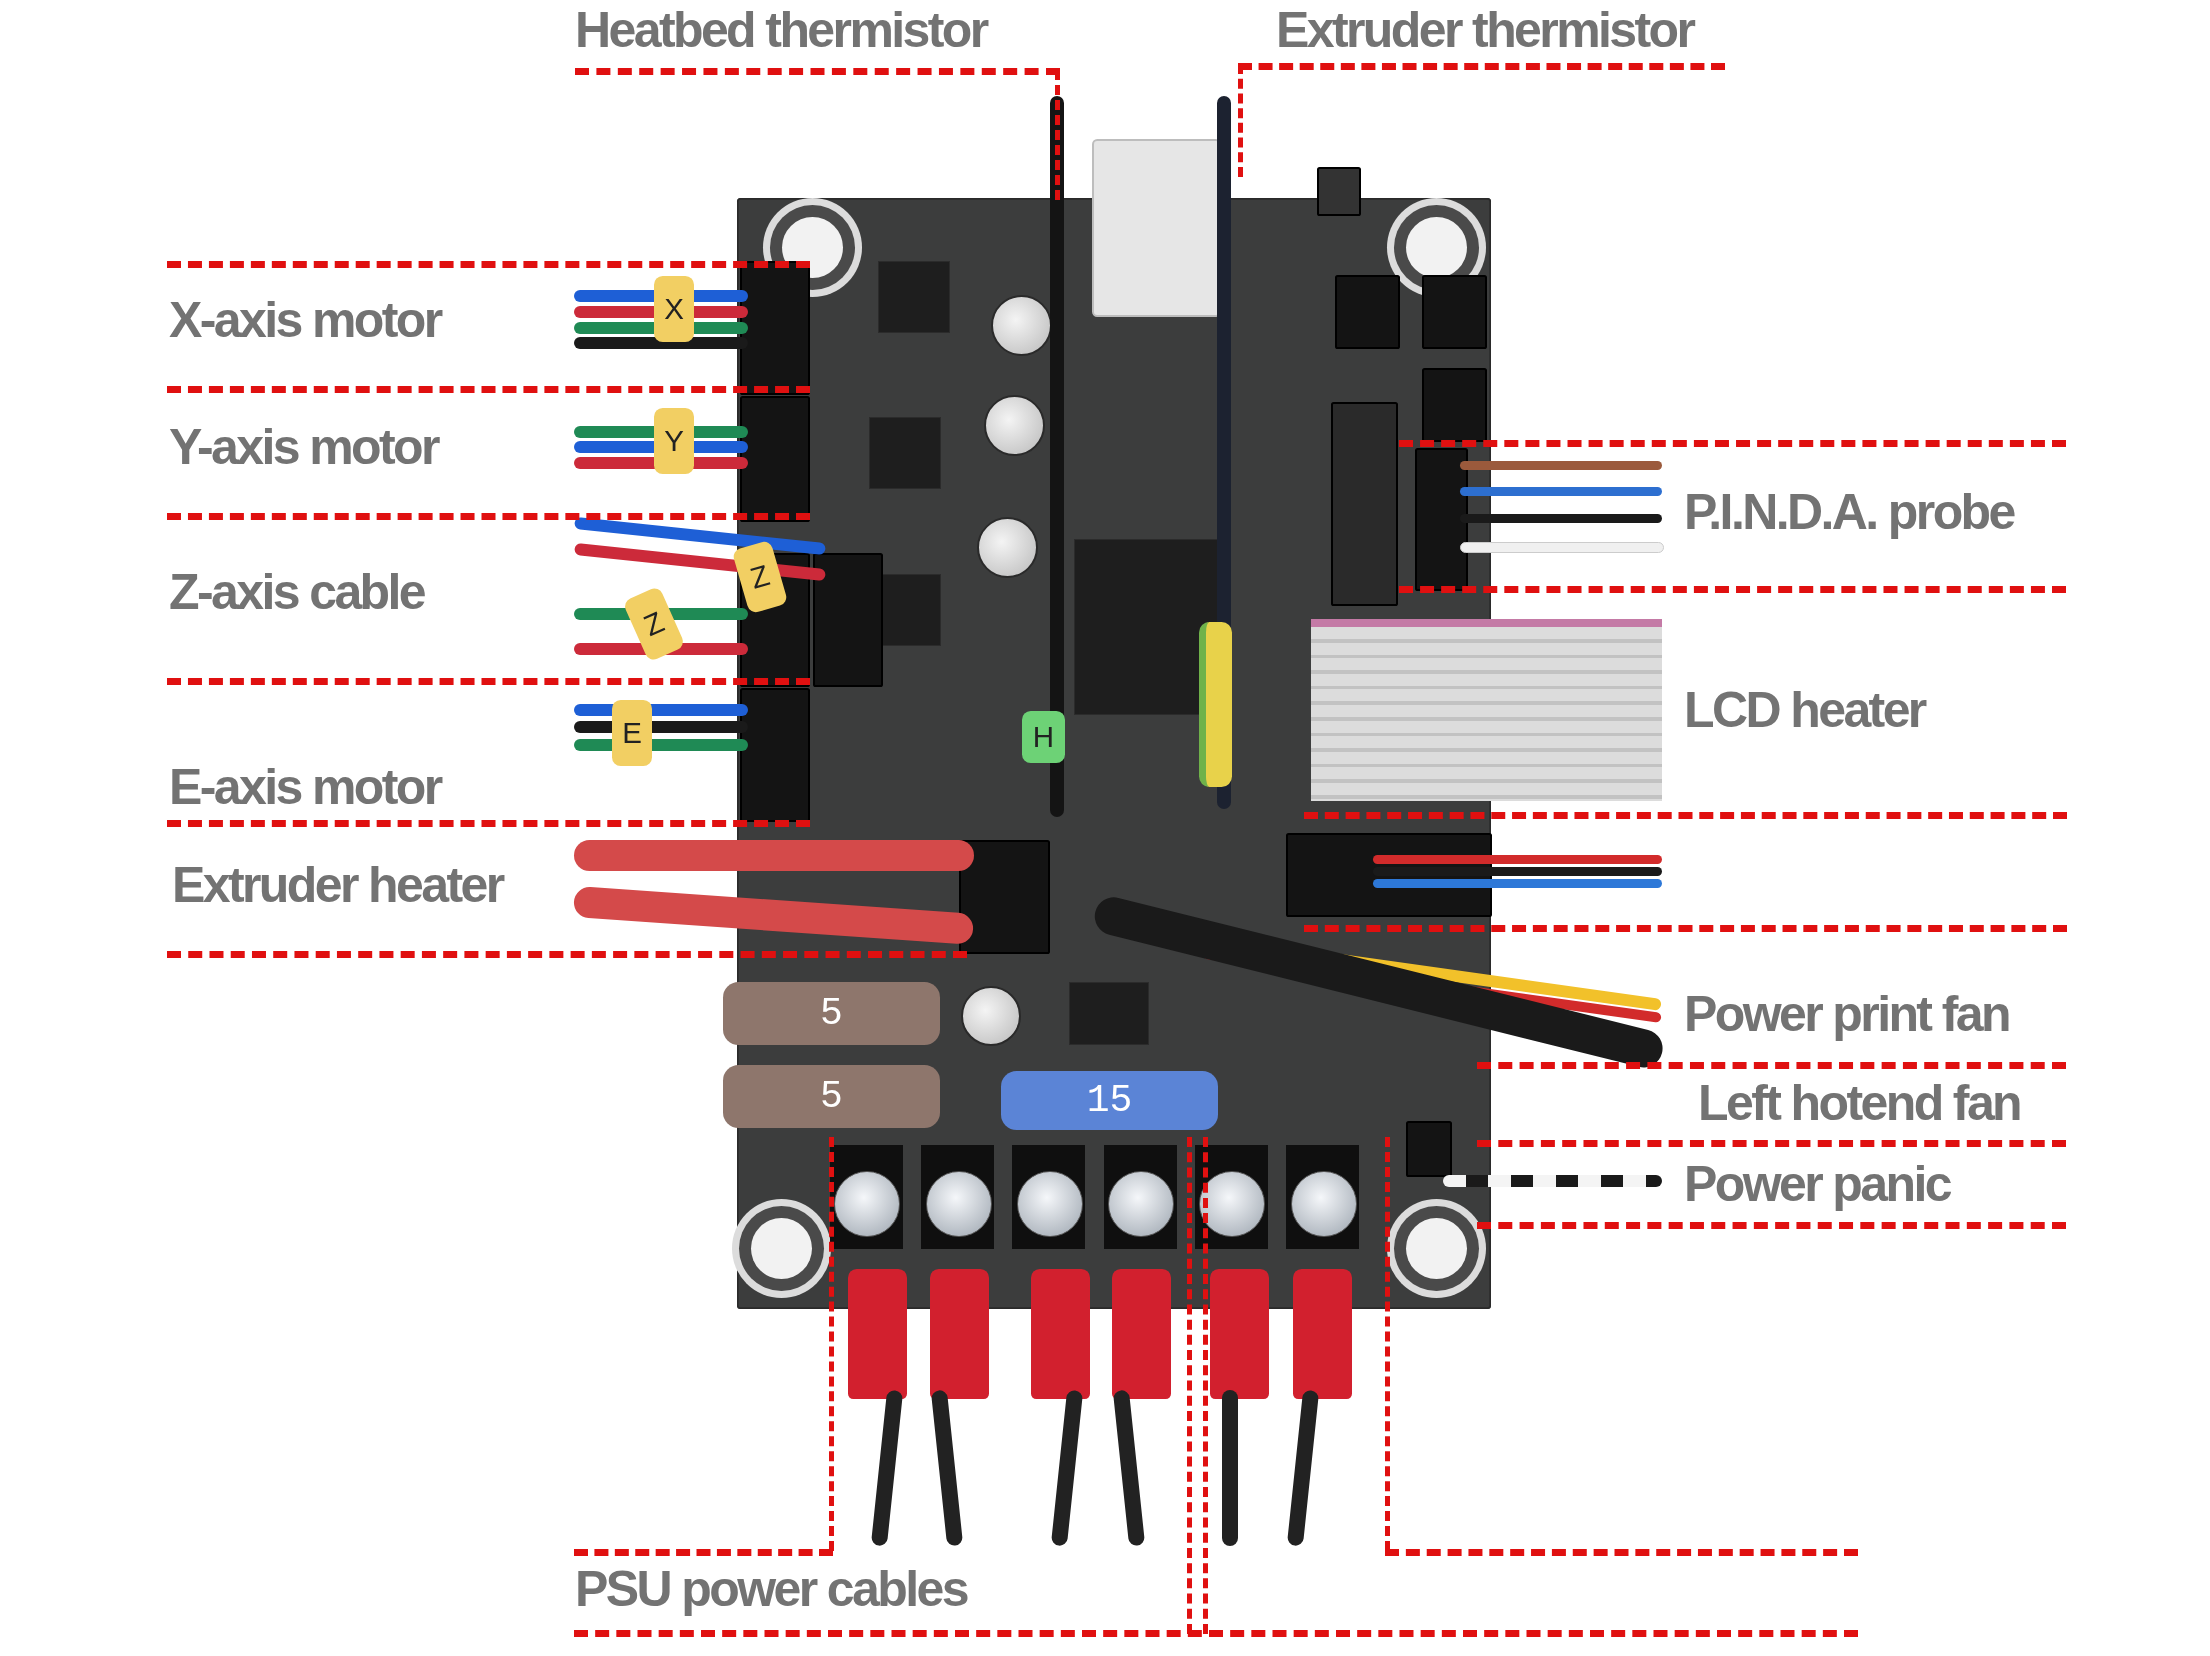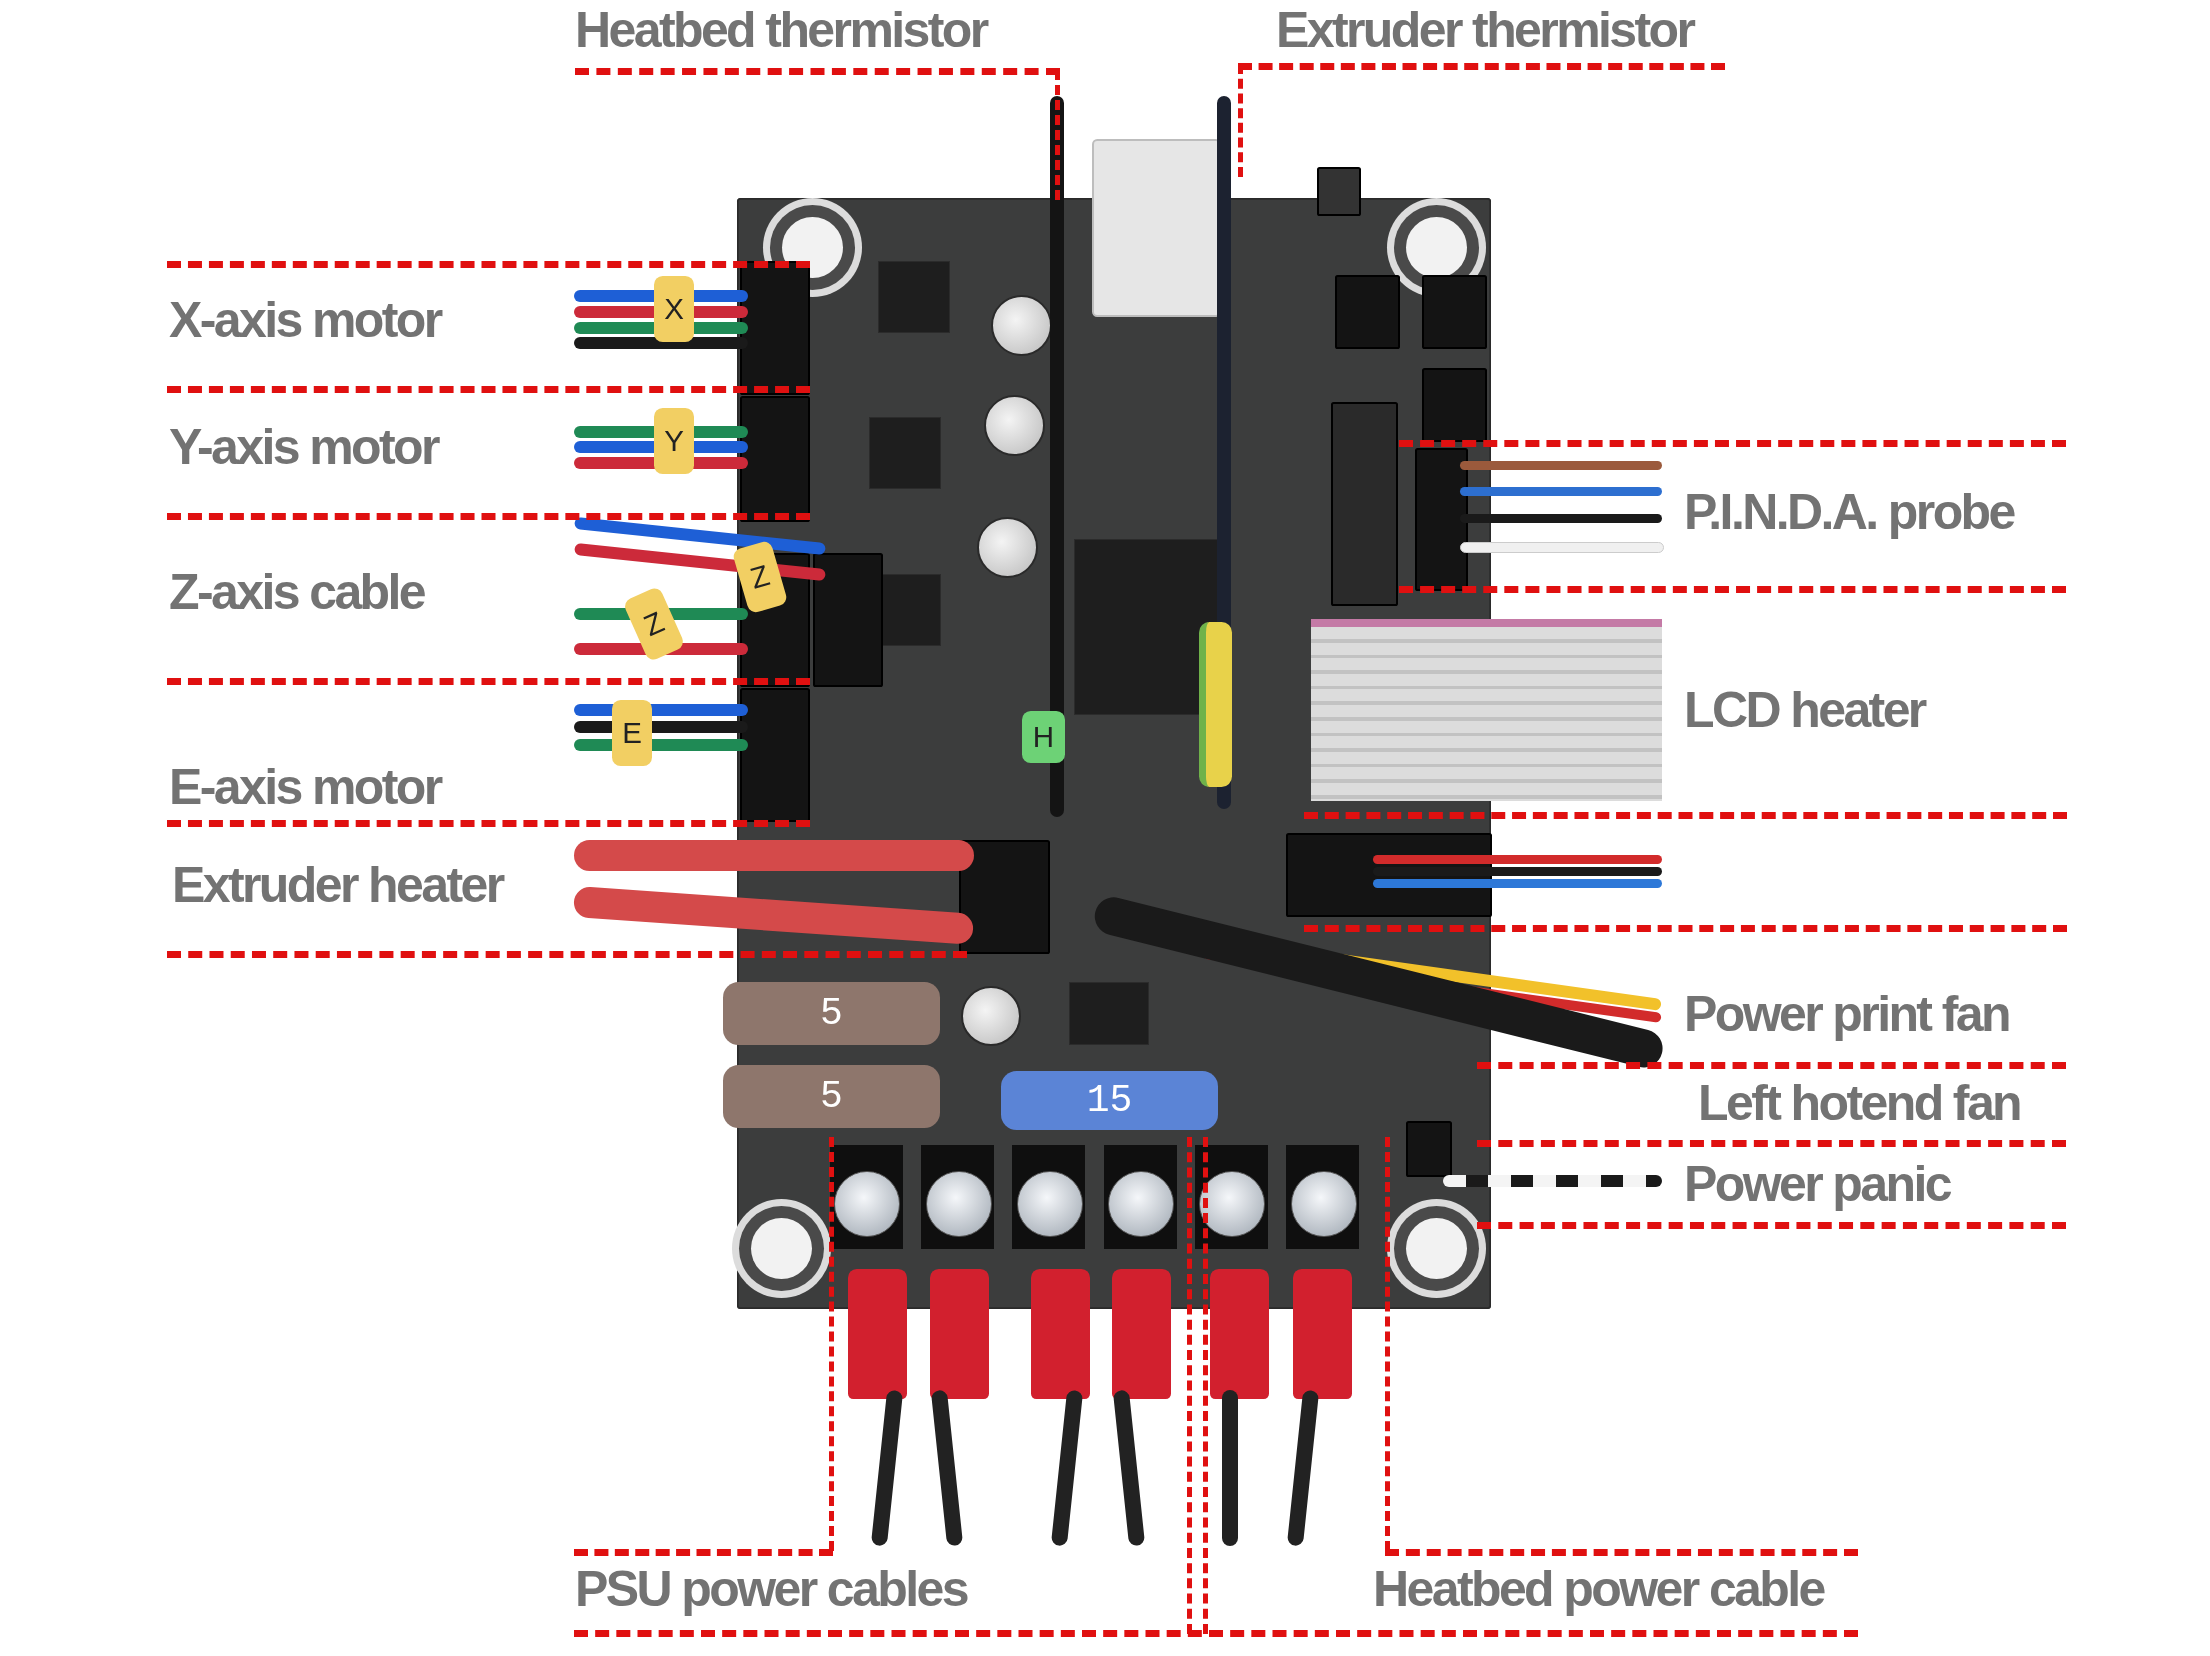--- a/index.html
+++ b/index.html
@@ -188,15 +188,14 @@
   <div class="label" style="left:169px;top:718px;margin-top:44px;">E-axis motor</div>
   <div class="label" style="left:172px;top:860px;">Extruder heater</div>
 
   <div class="label" style="left:1684px;top:487px;">P.I.N.D.A. probe</div>
   <div class="label" style="left:1684px;top:685px;">LCD heater</div>
   <div class="label" style="left:1684px;top:989px;">Power print fan</div>
   <div class="label" style="left:1684px;top:1078px;margin-left:14px;">Left hotend fan</div>
   <div class="label" style="left:1684px;top:1159px;">Power panic</div>
 
   <div class="label" style="left:575px;top:1564px;">PSU power cables</div>
-  <div class="label" style="left:1373px;top:1564px;">Heatbed power cable</div>
 </div>
 
 
 </body></html>

